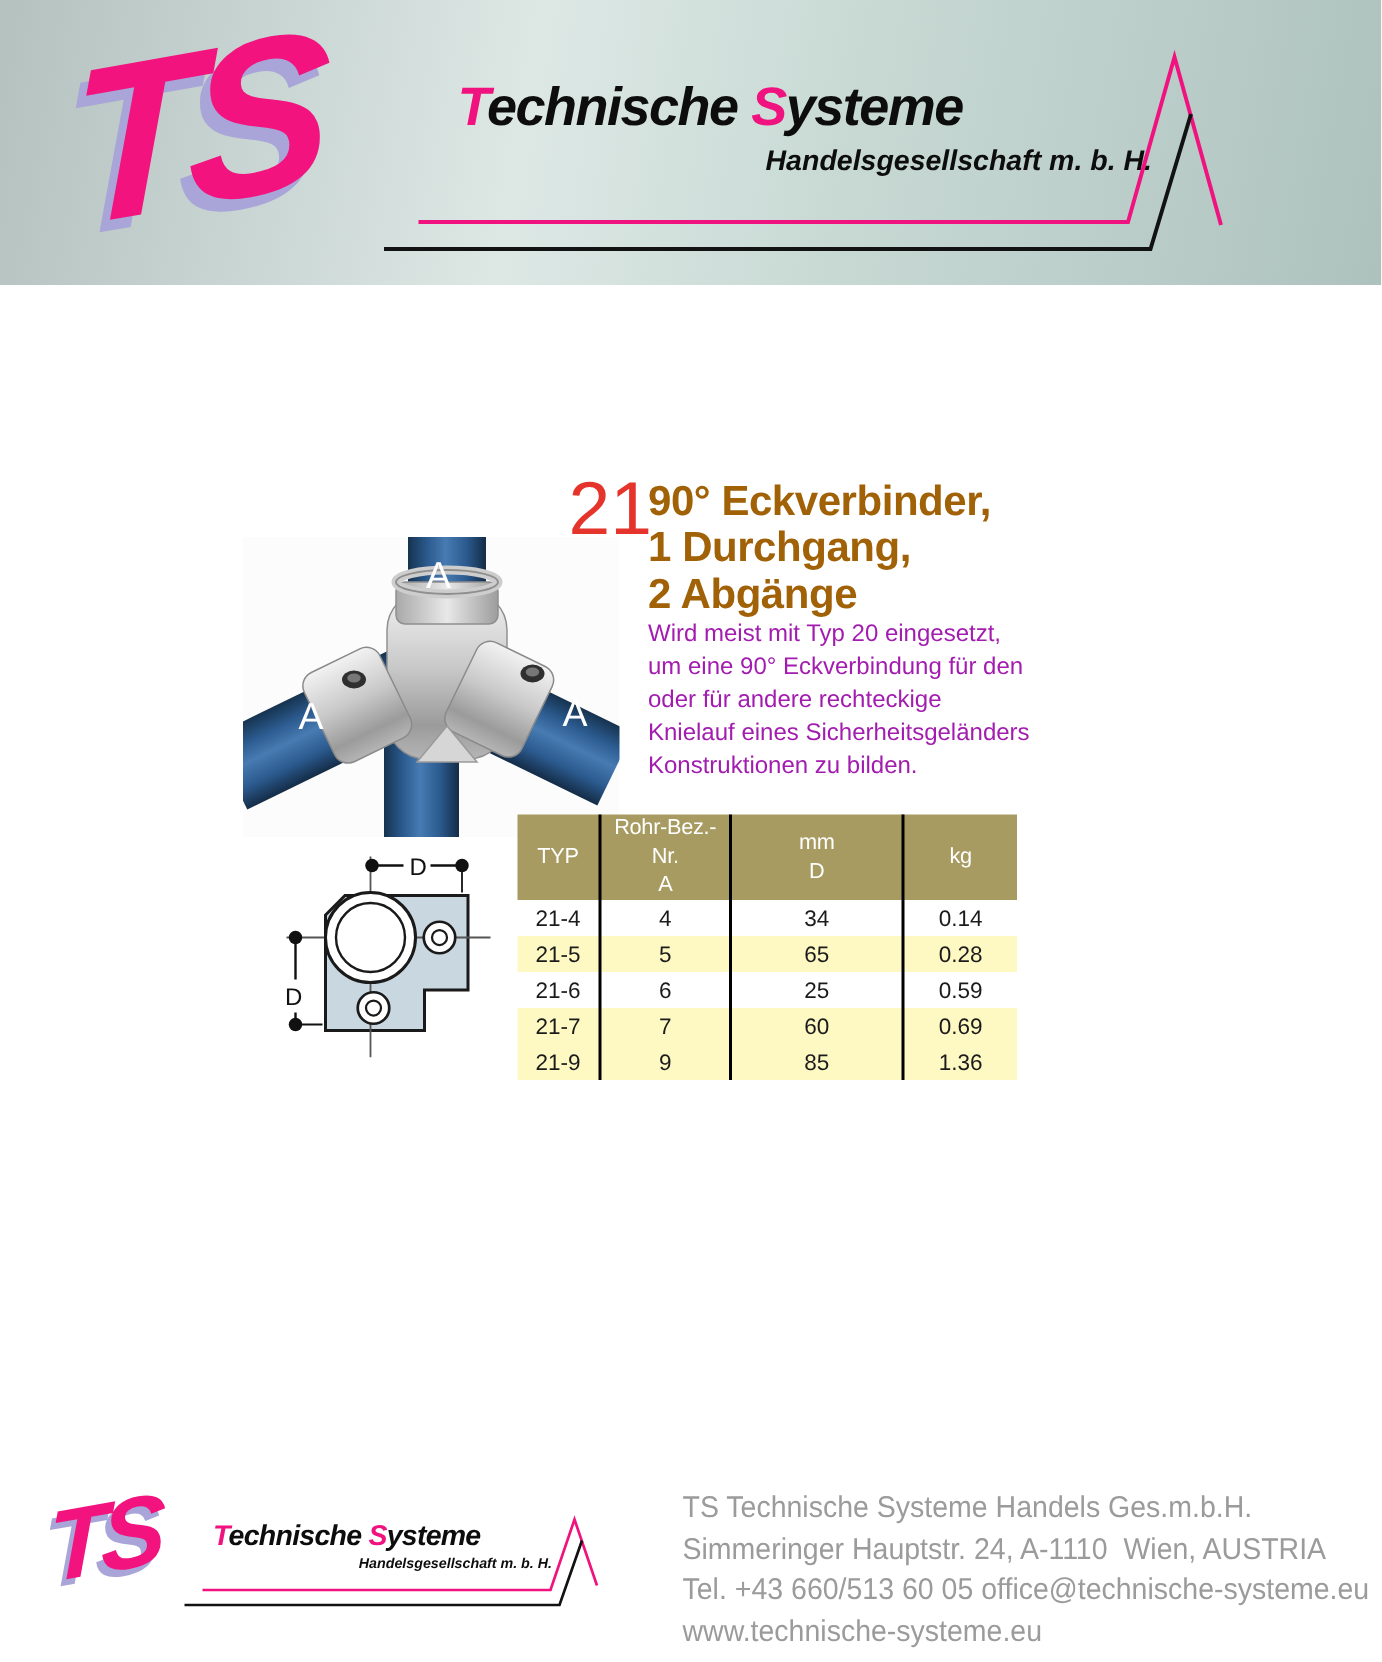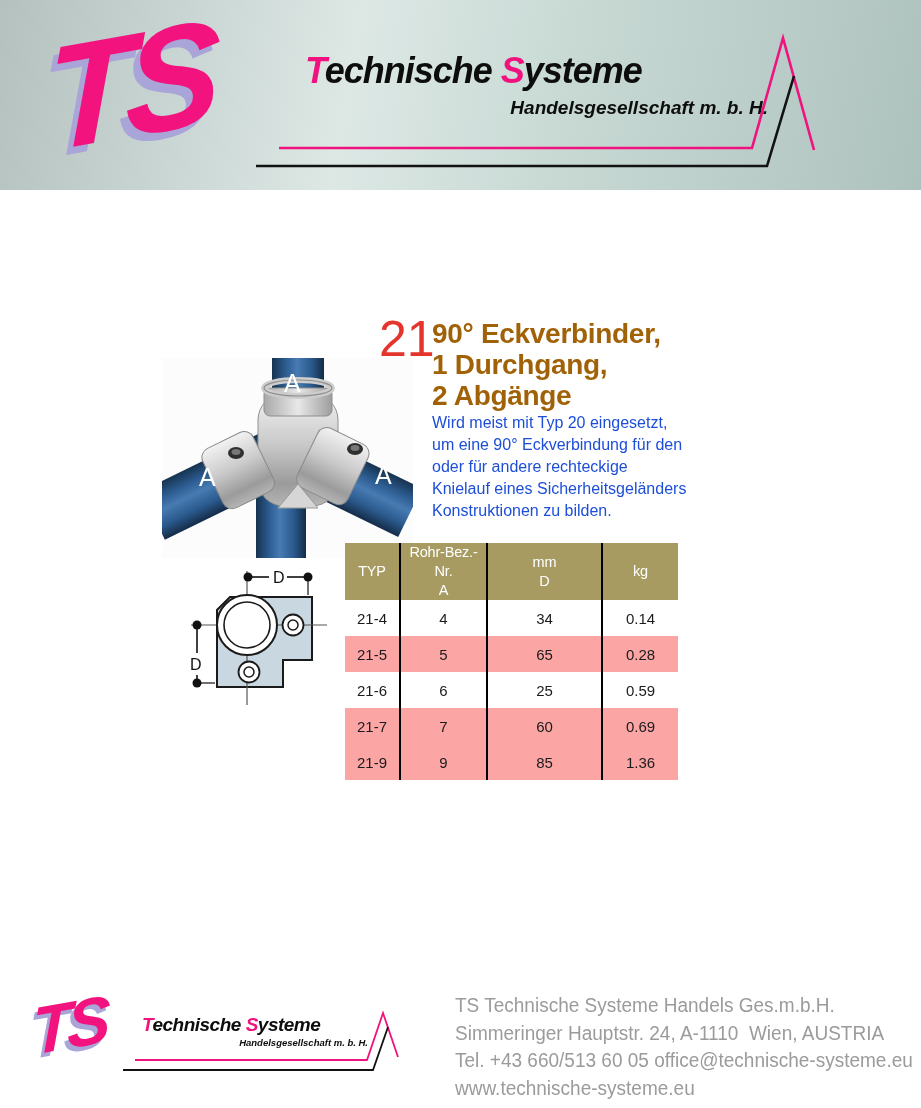--- a/index.html
+++ b/index.html
@@ -18,33 +18,33 @@
          font-size:36px;letter-spacing:-1px;color:#0d0d0d;white-space:pre;}
   .pk{color:#f0127e;}
   .subtitle{position:absolute;left:500px;top:97px;width:268px;text-align:right;
             font-style:italic;font-weight:bold;font-size:19px;color:#0d0d0d;}
   .hlines{position:absolute;left:0;top:0;}
 
   
   .prod-num{position:absolute;left:379px;top:314px;font-size:50px;line-height:50px;color:#e4342b;}
   .prod-title{position:absolute;left:432px;top:318px;font-weight:bold;font-size:28px;
               line-height:31px;color:#a16207;letter-spacing:-0.3px;}
-  .prod-desc{position:absolute;left:432px;top:412px;font-size:16px;line-height:22px;color:#1d4ed8;}
+  .prod-desc{position:absolute;left:432px;top:412px;font-size:16px;line-height:22px;color:#a21caf;}
 
   .photo{position:absolute;left:162px;top:358px;}
   .drawing{position:absolute;left:175px;top:555px;}
 
   
   .spec-table{position:absolute;left:345px;top:543px;width:333px;border-collapse:collapse;
               table-layout:fixed;text-align:center;color:#1b1b1b;font-size:15px;}
   .spec-table th{background:#a79b62;color:#ffffff;font-weight:normal;height:44px;
                  padding:0;font-size:14.5px;line-height:19px;letter-spacing:-0.2px;}
-  .spec-table td{height:36px;padding:0;}
+  .spec-table td{height:24px;padding:0;}
   .spec-table .b{border-left:2px solid #000;}
-  .spec-table tr.alt{background:#fca5a5;}
+  .spec-table tr.alt{background:#fef9c3;}
 
   
   .footer{position:absolute;left:0;top:985px;width:921px;height:123px;}
   .logo-ts-sm{position:absolute;left:32px;top:2px;
               font-style:italic;font-weight:bold;font-size:66px;letter-spacing:-5px;color:#f2137f;
               transform:rotate(-10deg) skewX(-10deg);text-shadow:-4px 4px 0 #a9a5d8;}
   .brand-sm{position:absolute;left:142px;top:29px;font-style:italic;font-weight:bold;
             font-size:19px;letter-spacing:-0.5px;color:#0d0d0d;white-space:pre;}
   .subtitle-sm{position:absolute;left:196px;top:52px;width:172px;text-align:right;
                font-style:italic;font-weight:bold;font-size:9.5px;color:#0d0d0d;}

